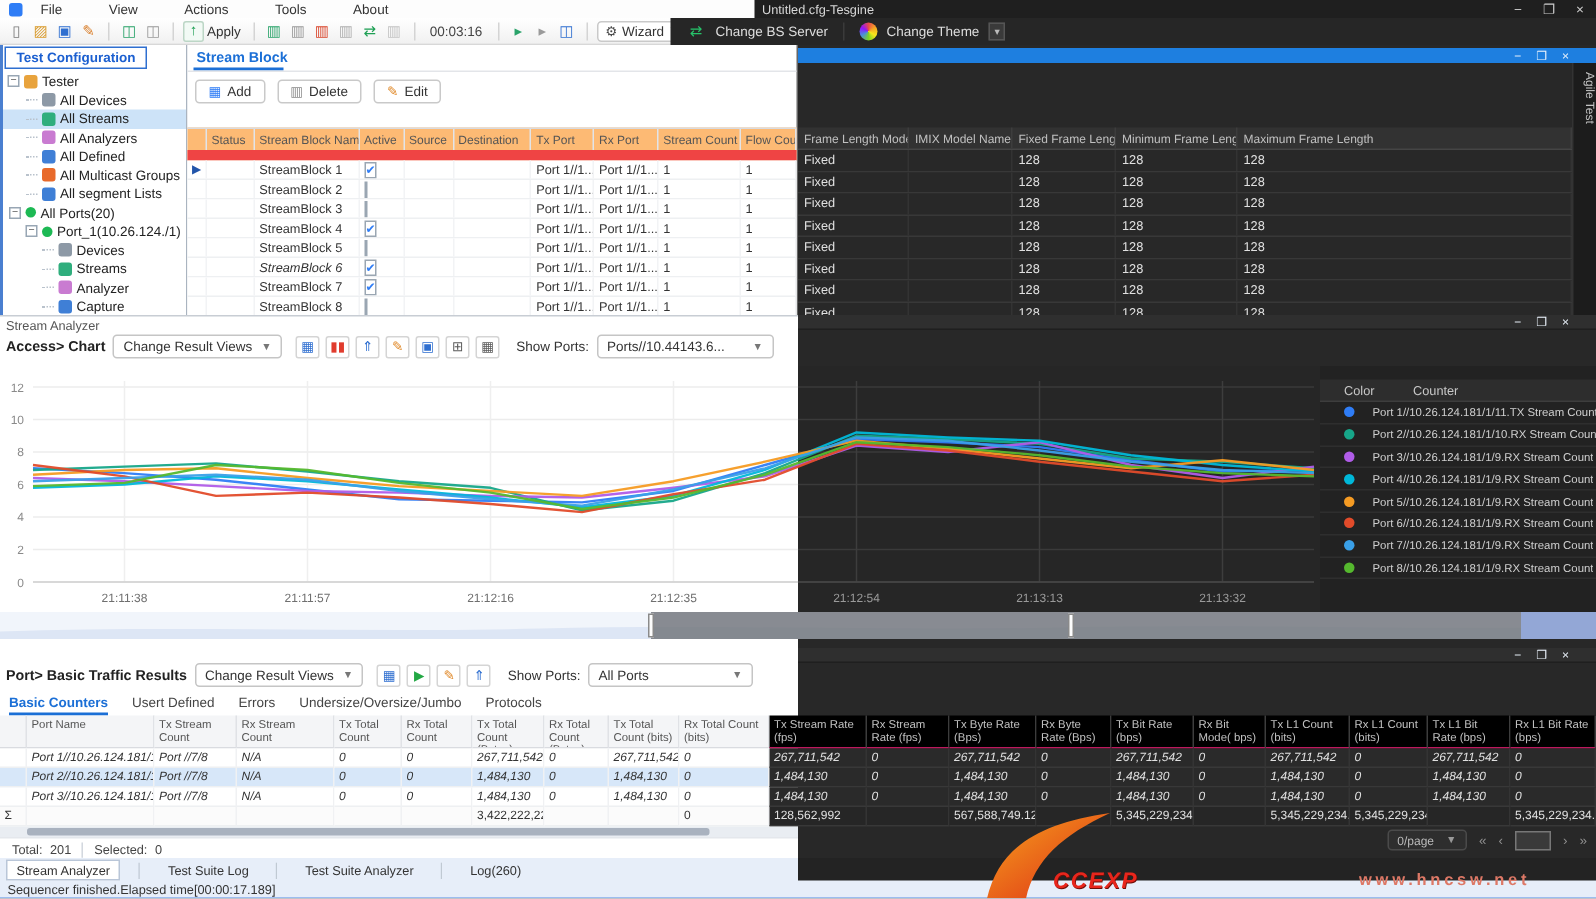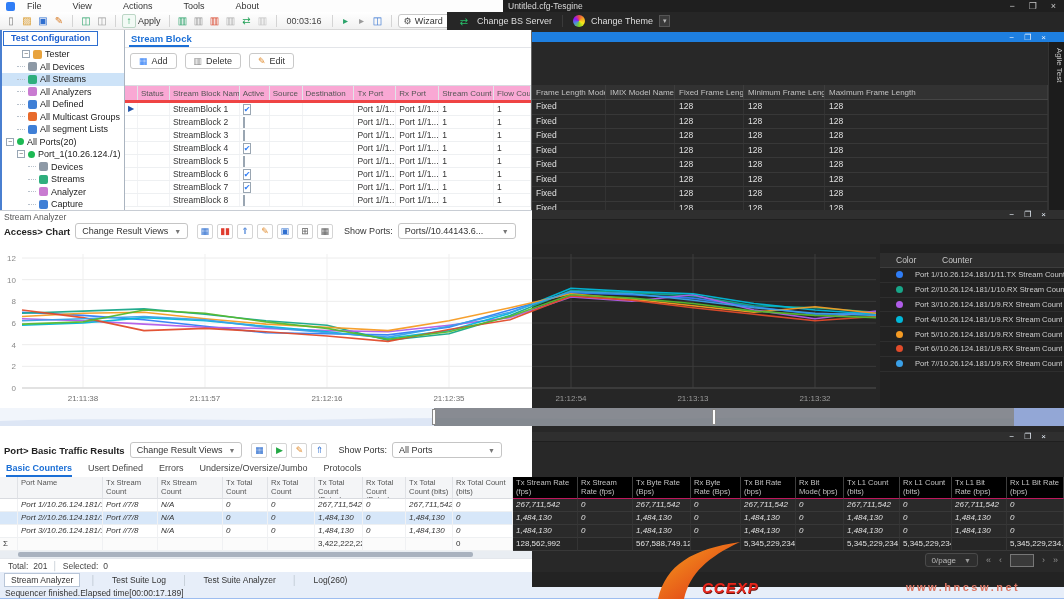--- a/index.html
+++ b/index.html
@@ -33,21 +33,21 @@
 .tdot{width:7px;height:7px;border-radius:50%;flex:none}
 .tlabel{font-size:9px;color:#222}
 
 .spanel{left:125px;top:30px;width:407px;height:185px;background:#fff;border-right:1px solid #666}
 .ptab{position:absolute;left:6px;top:3px;color:#1b6fd6;font-weight:bold;font-size:9.5px}
 .ptab-line{position:absolute;left:4px;top:15px;width:60px;height:2px;background:#1b6fd6}
 .topline{position:absolute;left:0;top:17px;right:0;height:1px;background:#e3e5e9}
 .btnrow{position:absolute;left:5px;top:23px;display:flex;gap:8px}
 .btn{display:inline-flex;align-items:center;gap:4px;border:1px solid #c9c9c9;border-radius:3px;background:#fff;height:16px;padding:0 8px;font-size:9px;color:#333}
 .bic{font-size:9px}
-.grid-h{display:flex;background:#f9a8d4;border-top:1px solid #d9dbe0;border-bottom:3px solid #ef4444}
+.grid-h{display:flex;background:#fdba74;border-top:1px solid #d9dbe0;border-bottom:7px solid #ef4444}
 .gh{font-size:8px;color:#555;padding:2.5px 3px;border-right:1px solid #e2e4e8;overflow:hidden;white-space:nowrap}
 .grow{display:flex;border-bottom:1px solid #eef0f2;background:#fff}
 .gc{font-size:8.5px;color:#333;padding:1px 3px;border-right:1px solid #f2f3f5;overflow:hidden;white-space:nowrap}
 .statdot{width:7px;height:7px;border-radius:50%;margin:2px auto 0}
 .cb{width:9px;height:9px;border:1px solid #9aa6b2;background:#fff;font-size:8px;line-height:8px;text-align:center;color:#2f7df6;margin:1px auto 0}
 .mark{color:#2255aa;font-size:8px;text-align:center}
 .spanel-scroll{position:absolute;left:0;bottom:0;right:0;height:4px;background:#dce9fb}
 .spanel-thumb{position:absolute;left:0;bottom:0;width:62%;height:4px;background:#b9d2f2}
 
 .dtop{left:532px;top:30px;width:532px;height:185px;background:#282828}
@@ -178,21 +178,21 @@
     <span style="font-size:9px">Change BS Server</span>
     <span class="sep" style="background:#3a3a3a"></span>
     <span class="palette"></span>
     <span style="font-size:9px">Change Theme</span>
     <span class="caret-box">▾</span>
   </div>
 
   <div class="abs sidebar">
     <span class="cfg-tab">Test Configuration</span>
     <div class="tree" id="tree">
-        <div class="titem" style="padding-left: 20px;">
+        <div class="titem" style="padding-left: 3px;">
           <span class="exp">−</span>
           <span class="tico" style="background: rgb(232, 163, 61);"></span>
           <span class="tlabel">Tester</span>
         </div>
         <div class="titem" style="padding-left: 15px;">
           <span style="width: 8px; border-top: 1px dotted rgb(185, 194, 204); flex: 0 0 auto;"></span>
           <span class="tico" style="background: rgb(141, 153, 166);"></span>
           <span class="tlabel">All Devices</span>
         </div>
         <div class="titem sel" style="padding-left: 15px;">
@@ -340,21 +340,21 @@
           <span class="gc" style="width: 33px;"></span>
           <span class="gc" style="width: 52px;"></span>
           <span class="gc" style="width: 42px;">Port 1//1...</span>
           <span class="gc" style="width: 43px;">Port 1//1...</span>
           <span class="gc" style="width: 55px;">1</span>
           <span class="gc" style="width: 37px;">1</span>
         </div>
         <div class="grow">
           <span class="gc mark" style="width: 13px;"></span>
           <span class="gc" style="width: 32px;"><span class="statdot" style="background: rgb(34, 177, 76);"></span></span>
-          <span class="gc" style="width: 70px;">StreamBlock 6</span>
+          <span class="gc" style="width: 70px; font-style: italic;">StreamBlock 6</span>
           <span class="gc" style="width: 30px;"><span class="cb">✔</span></span>
           <span class="gc" style="width: 33px;"></span>
           <span class="gc" style="width: 52px;"></span>
           <span class="gc" style="width: 42px;">Port 1//1...</span>
           <span class="gc" style="width: 43px;">Port 1//1...</span>
           <span class="gc" style="width: 55px;">1</span>
           <span class="gc" style="width: 37px;">1</span>
         </div>
         <div class="grow">
           <span class="gc mark" style="width: 13px;"></span>
@@ -573,20 +573,24 @@
           <span class="ltxt">Port 5//10.26.124.181/1/9.RX Stream Count</span>
         </div>
         <div class="lgd-row">
           <span class="ldot" style="background: rgb(225, 75, 42);"></span>
           <span class="ltxt">Port 6//10.26.124.181/1/9.RX Stream Count</span>
         </div>
         <div class="lgd-row">
           <span class="ldot" style="background: rgb(58, 160, 232);"></span>
           <span class="ltxt">Port 7//10.26.124.181/1/9.RX Stream Count</span>
         </div>
+        <div class="lgd-row">
+          <span class="ldot" style="background: rgb(85, 184, 46);"></span>
+          <span class="ltxt">Port 8//10.26.124.181/1/9.RX Stream Count</span>
+        </div>
       </div>
   </div>
 
   <div class="abs scrub">
     <svg width="1064" height="18">
         <path d="M0,13 C120,9 240,14 360,11 C480,8 600,13 720,10 C840,8 960,12 1064,10 L1064,18 L0,18 Z" fill="#dde6f5"></path>
       </svg>
     <span class="scrub-sel"></span>
     <span class="scrub-h" style="left:432px"></span>
     <span class="scrub-h" style="left:712px"></span>

